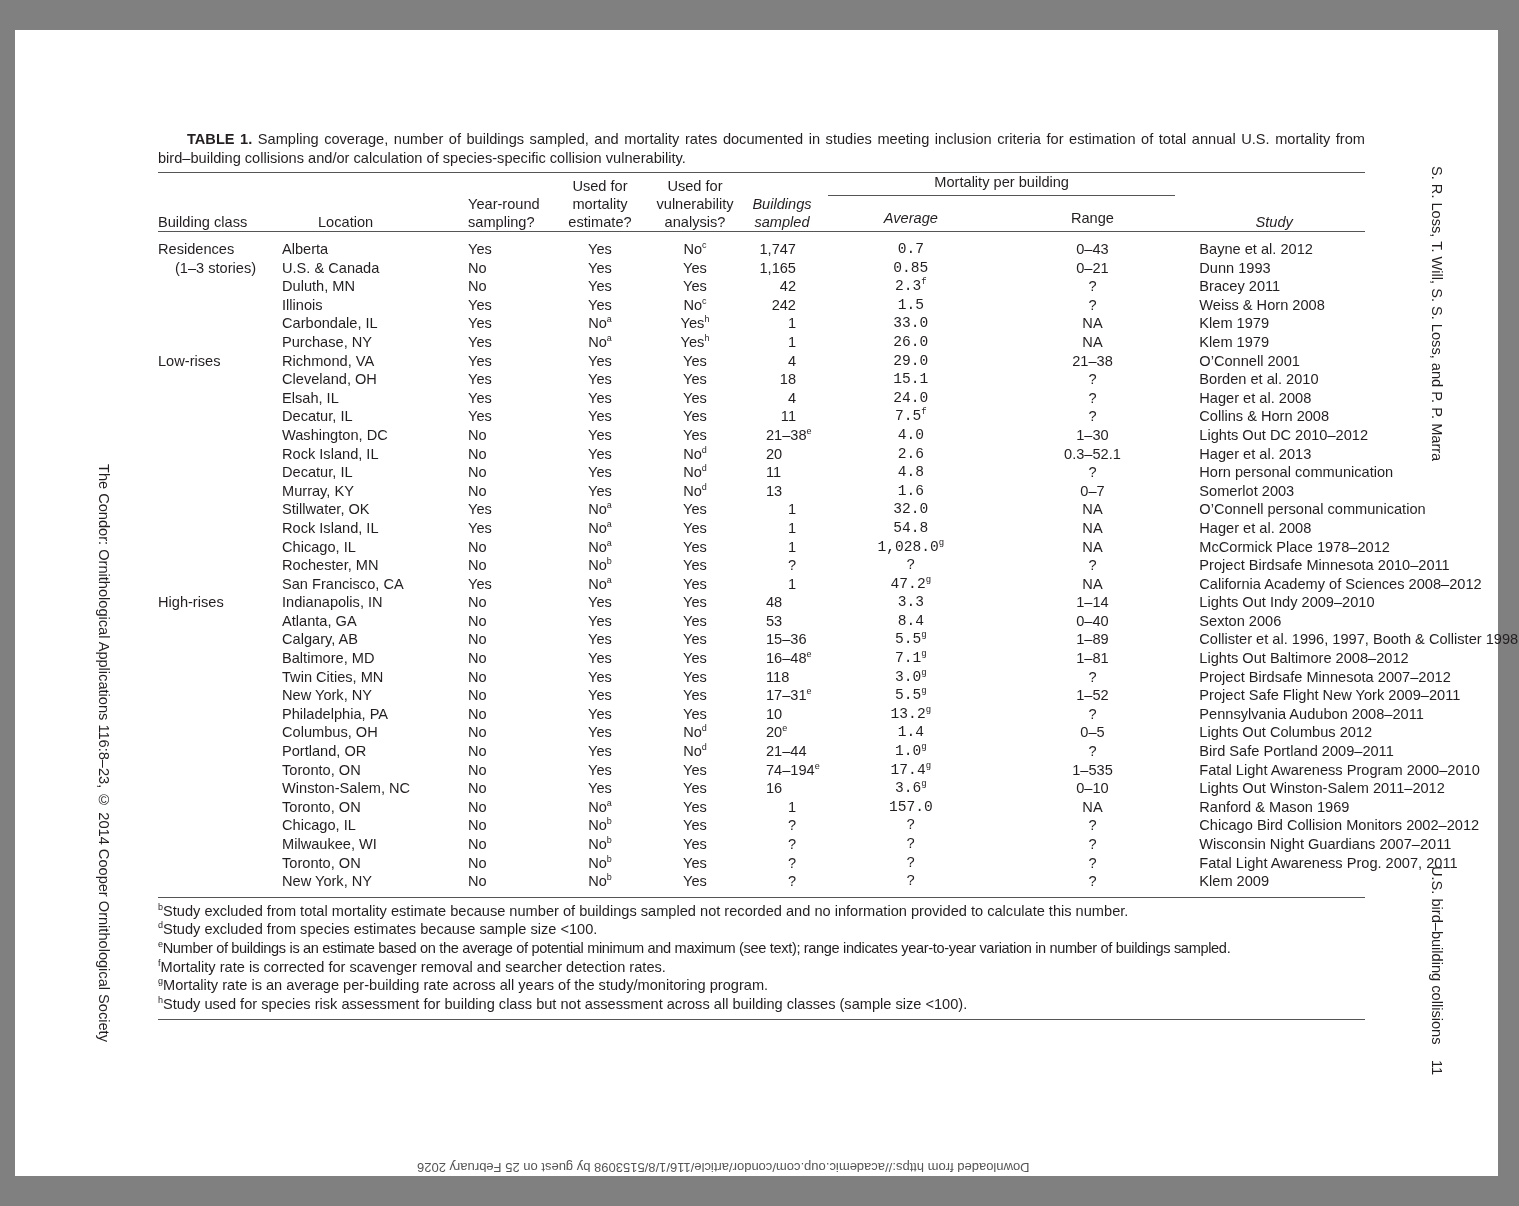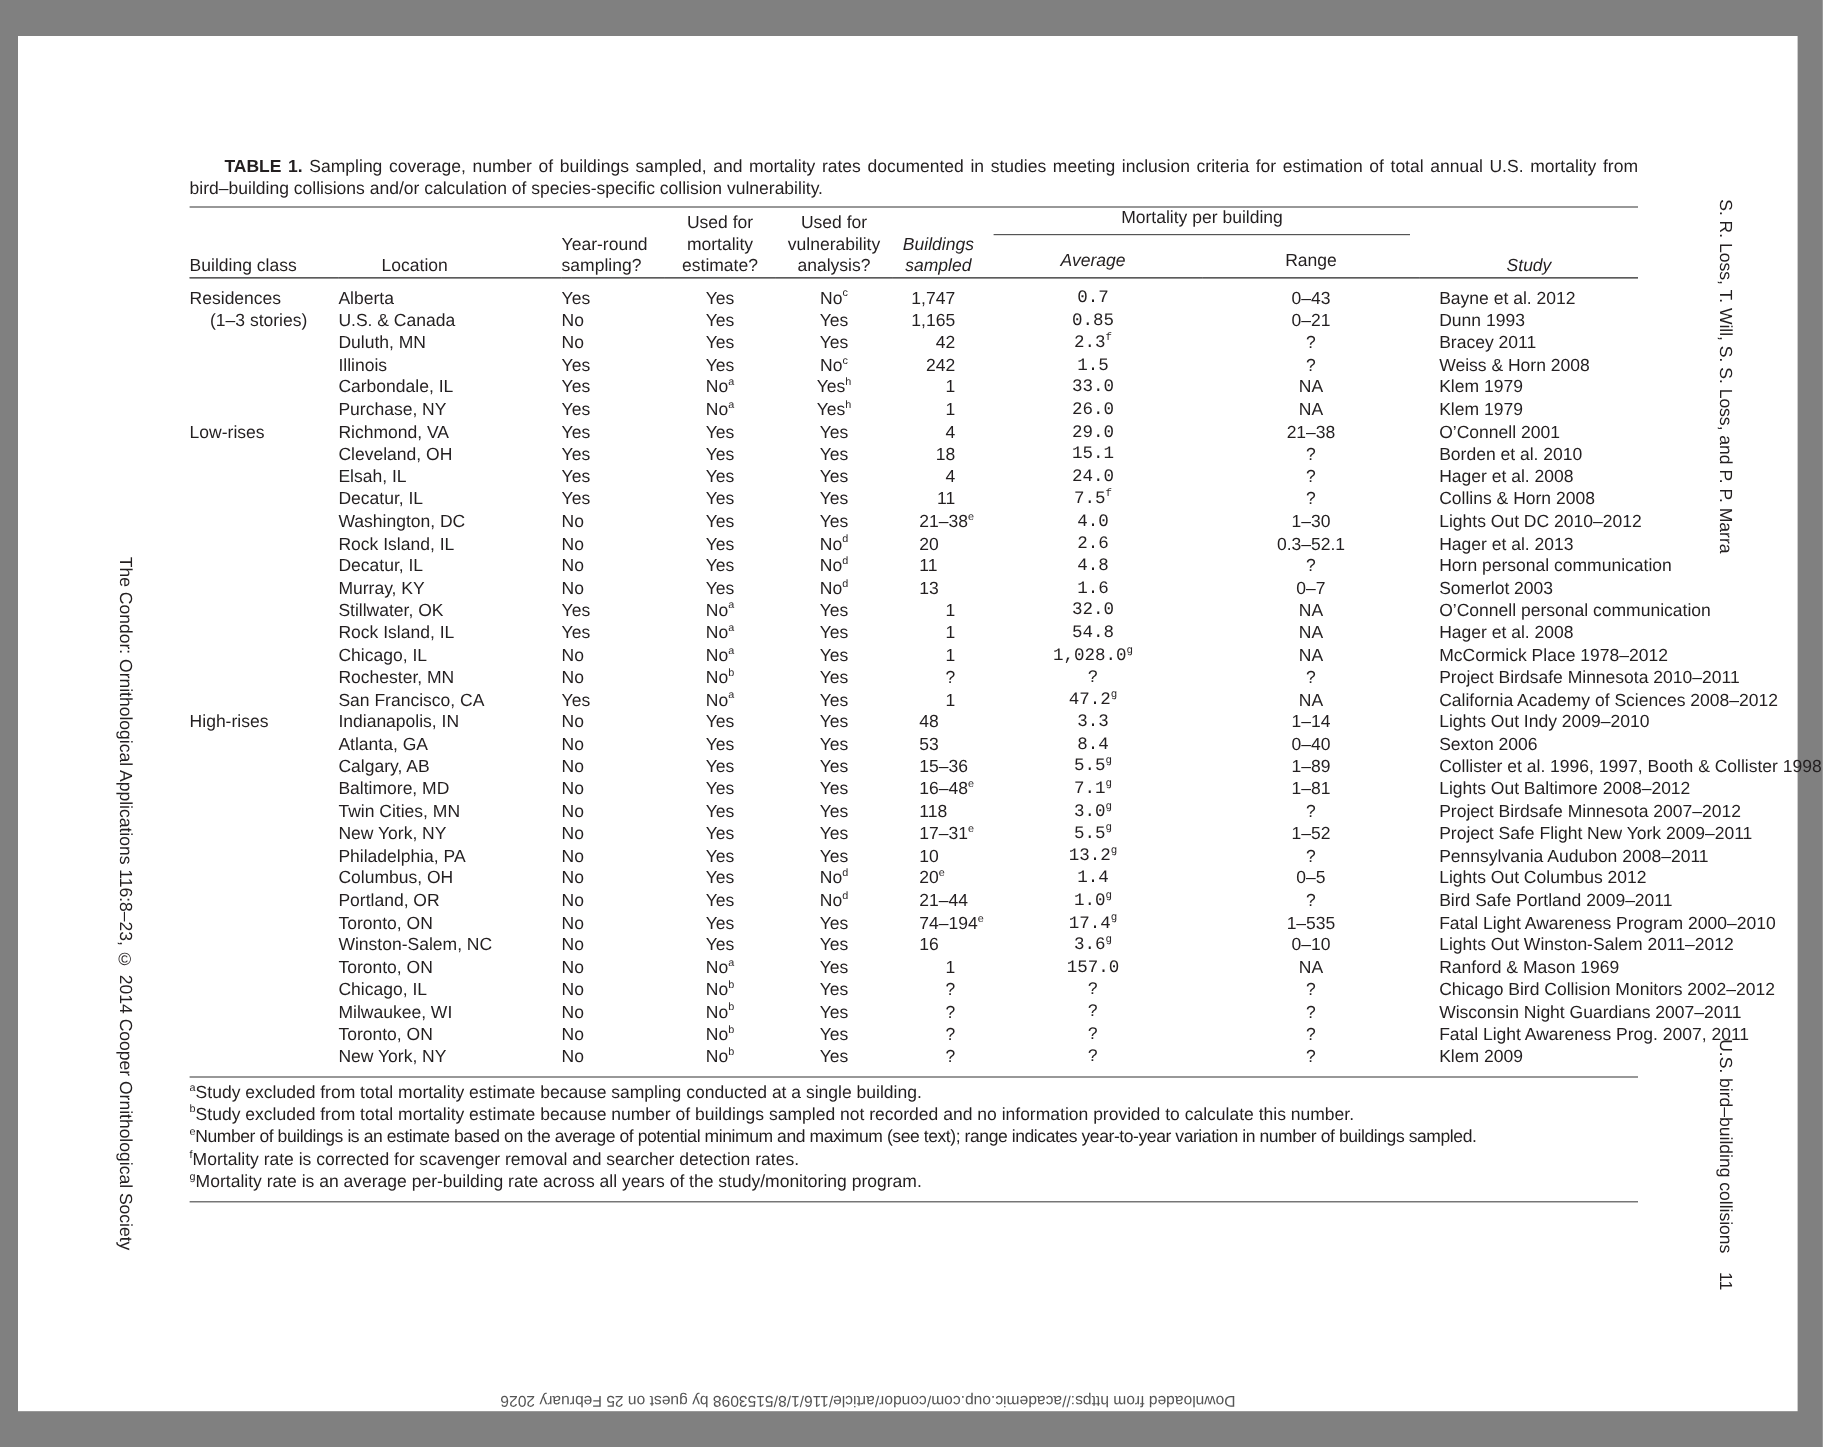--- a/index.html
+++ b/index.html
@@ -507,22 +507,23 @@
             <td class="c-vuln"><span>Yes</span></td>
             <td class="c-bldg"><span>?</span></td>
             <td class="c-avg"><span>?</span></td>
             <td class="c-rng"><span>?</span></td>
             <td class="c-study"><span>Klem 2009</span></td>
           </tr>
         </tbody>
     </table>
 
     <div class="footnotes" id="footnotes">
-        <div class="fn"><sup>a</sup><span>Study excluded from total mortality estimate because sampling conducted at a single building.</span></div>
         <div class="fn"><sup>b</sup><span>Study excluded from total mortality estimate because number of buildings sampled not recorded and no information provided to calculate this number.</span></div>
+        <div class="fn"><sup>d</sup><span>Study excluded from species estimates because sample size &lt;100.</span></div>
         <div class="fn tight"><sup>e</sup><span>Number of buildings is an estimate based on the average of potential minimum and maximum (see text); range indicates year-to-year variation in number of buildings sampled.</span></div>
         <div class="fn"><sup>f</sup><span>Mortality rate is corrected for scavenger removal and searcher detection rates.</span></div>
         <div class="fn"><sup>g</sup><span>Mortality rate is an average per-building rate across all years of the study/monitoring program.</span></div>
+        <div class="fn"><sup>h</sup><span>Study used for species risk assessment for building class but not assessment across all building classes (sample size &lt;100).</span></div>
       </div>
   </div>
 
   <div class="download">Downloaded from https://academic.oup.com/condor/article/116/1/8/5153098 by guest on 25 February 2026</div>
 </div>
 
 </body></html>

